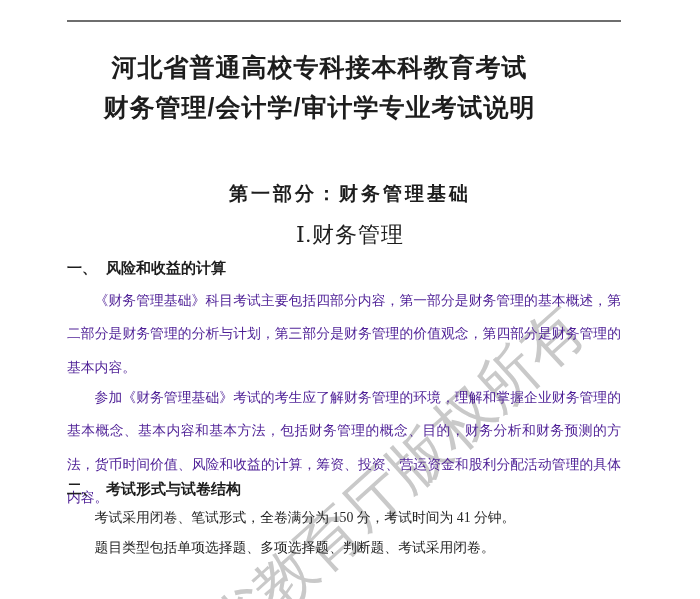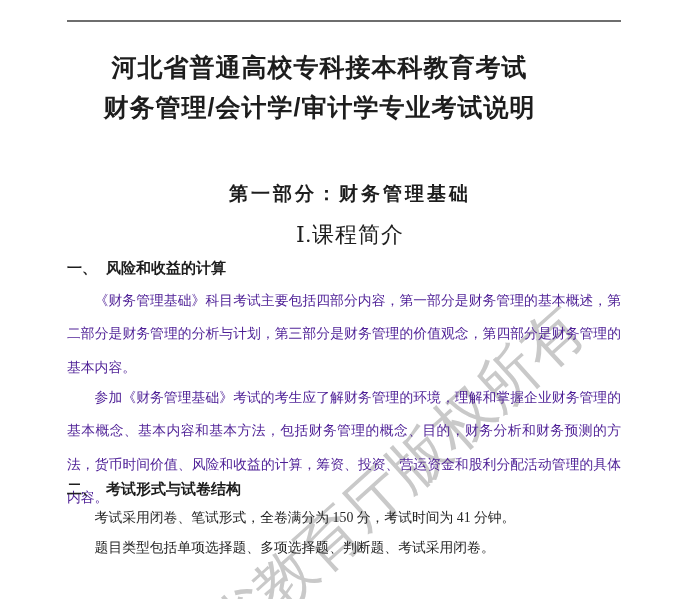--- a/index.html
+++ b/index.html
@@ -138,21 +138,21 @@
   <div class="content">
 
     <div class="header-rule"></div>
 
     <div class="doc-title-1">河北省普通高校专科接本科教育考试</div>
 
     <div class="doc-title-2">财务管理/会计学/审计学专业考试说明</div>
 
     <div class="part-heading">第一部分：财务管理基础</div>
 
-    <div class="course-heading">Ⅰ.课程简介</div>
+    <div class="course-heading">Ⅰ.财务管理</div>
 
     <div class="section-heading sec1-heading">
       <span class="sec-no">一、</span><span>风险和收益的计算</span>
     </div>
 
     <div class="body-para para-1">《财务管理基础》科目考试主要包括四部分内容，第一部分是财务管理的基本概述，第二部分是财务管理的分析与计划，第三部分是财务管理的价值观念，第四部分是财务管理的基本内容。</div>
 
     <div class="body-para para-2">参加《财务管理基础》考试的考生应了解财务管理的环境，理解和掌握企业财务管理的基本概念、基本内容和基本方法，包括财务管理的概念、目的，财务分析和财务预测的方法，货币时间价值、风险和收益的计算，筹资、投资、营运资金和股利分配活动管理的具体内容。</div>
 
     <div class="section-heading sec2-heading">

